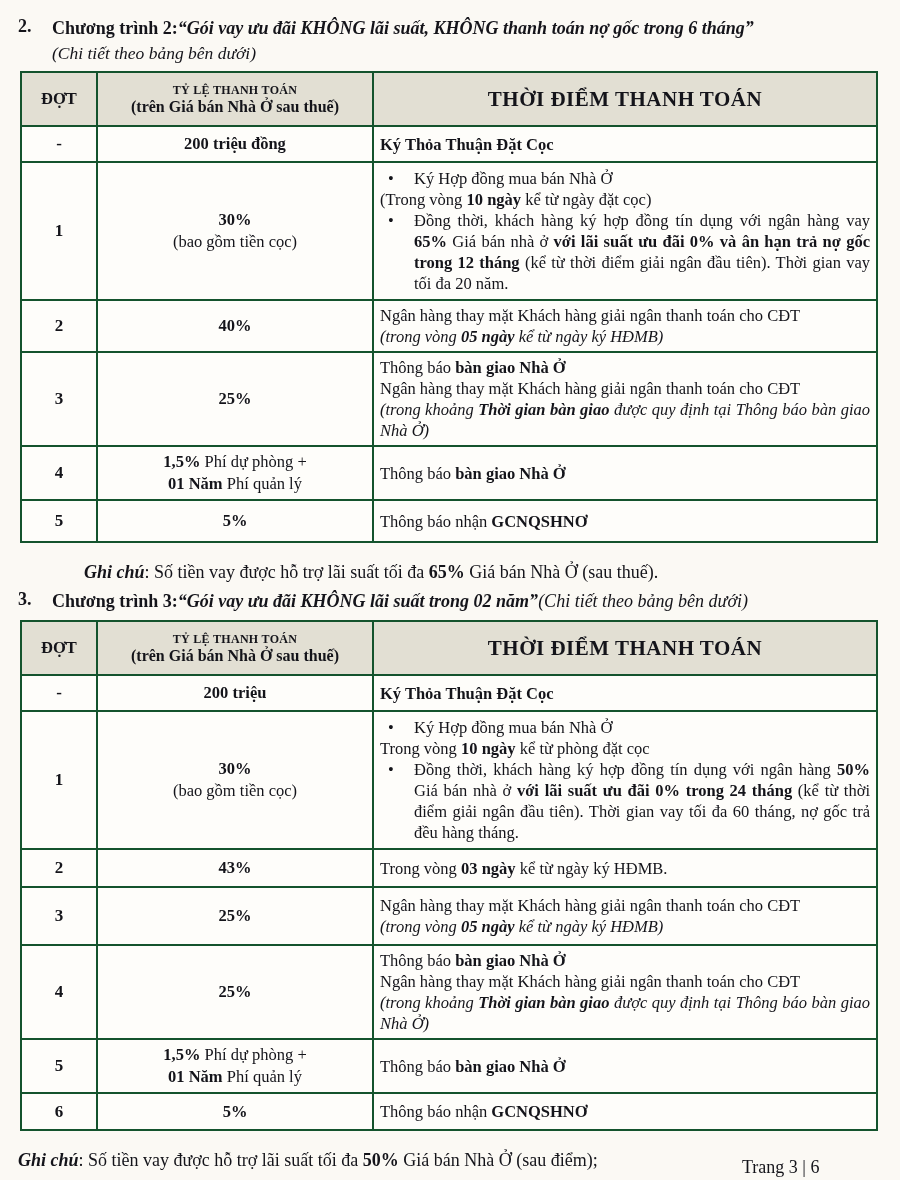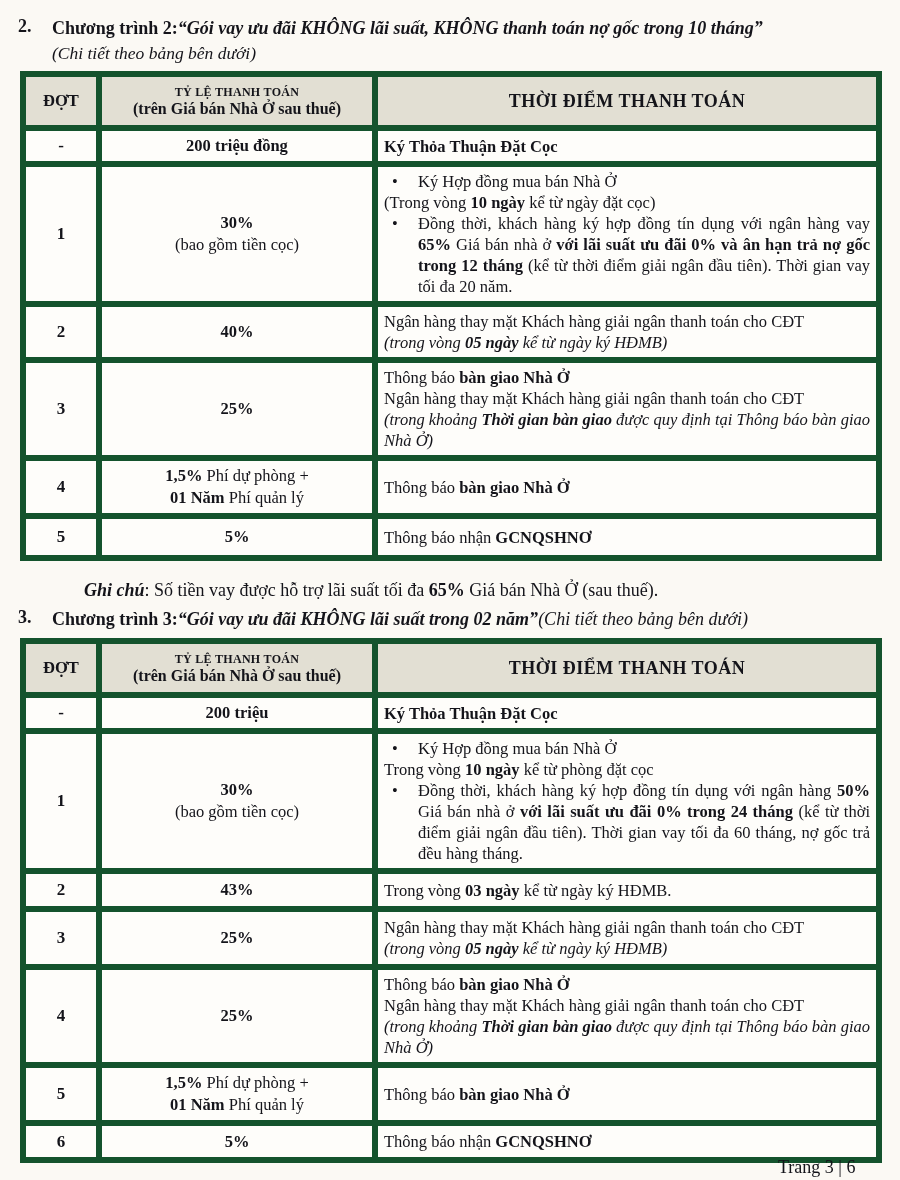--- a/index.html
+++ b/index.html
@@ -25,59 +25,58 @@
   table.pay{
     border-collapse:collapse;
     table-layout:fixed;
     margin-left:20px;
     width:856px;
     background:#fefdfa;
     border:2.5px solid #1a1a18;
     font-size:16.5px;
   }
   table.pay td, table.pay th{
-    border:6px solid #14532d;
+    border:2px solid #14532d;
     vertical-align:middle;
     padding:4px 6px;
   }
   table.pay th{
     background:#e2dfd3;
     font-weight:bold;
     text-align:center;
     padding:4px 8px;
   }
   th .h1{ font-size:12px; letter-spacing:0.3px; }
   th .h2{ font-size:16px; }
-  th.time-h{ font-size:18px; letter-spacing:0.5px; }
+  th.time-h{ font-size:21px; letter-spacing:0.5px; }
   td.dot{ text-align:center; font-weight:bold; font-size:17px; }
   td.ratio{ text-align:center; }
   td.ratio .rl{ line-height:22px; }
   td.time{ padding:6px 10px; }
   .tl{ line-height:21px; text-align:justify; }
   .tl.flexline{ display:flex; }
   .tl .blt{ flex:0 0 34px; padding-left:8px; }
   .tl .txt{ flex:1; text-align:justify; }
 
   .note{ font-size:18px; line-height:24px; margin-top:17px; }
   .note1{ margin-left:84px; }
   .note2{ margin-left:18px; }
 
   .page-num{
     position:absolute; left:742px; top:1157px;
     font-size:18px;
-    margin-left:36px;
   }
 </style>
 </head>
 <body>
 
 <div class="sect">
   <span class="num">2.</span>
   <div class="sect-body">
-    <div class="sect-line1"><span class="b u">Chương trình 2</span><span class="b">:</span><span class="b i">“Gói vay ưu đãi KHÔNG lãi suất, KHÔNG thanh toán nợ gốc trong 10 tháng”</span></div>
+    <div class="sect-line1"><span class="b u">Chương trình 2</span><span class="b">:</span><span class="b i">“Gói vay ưu đãi KHÔNG lãi suất, KHÔNG thanh toán nợ gốc trong 6 tháng”</span></div>
     <div class="sect-line2"><span class="i">(Chi tiết theo bảng bên dưới)</span></div>
   </div>
 </div>
 
 <table class="pay">
   <colgroup>
       <col style="width:76px">
       <col style="width:276px">
       <col style="width:504px">
     </colgroup>

